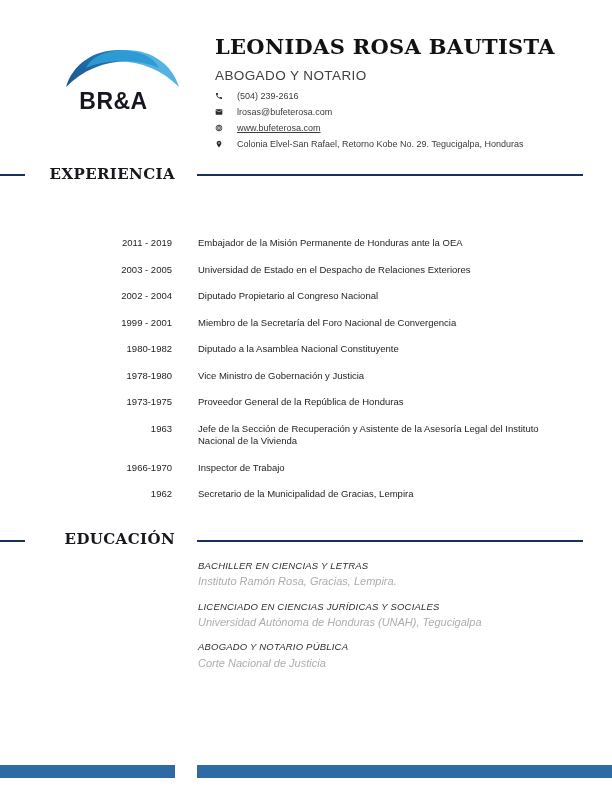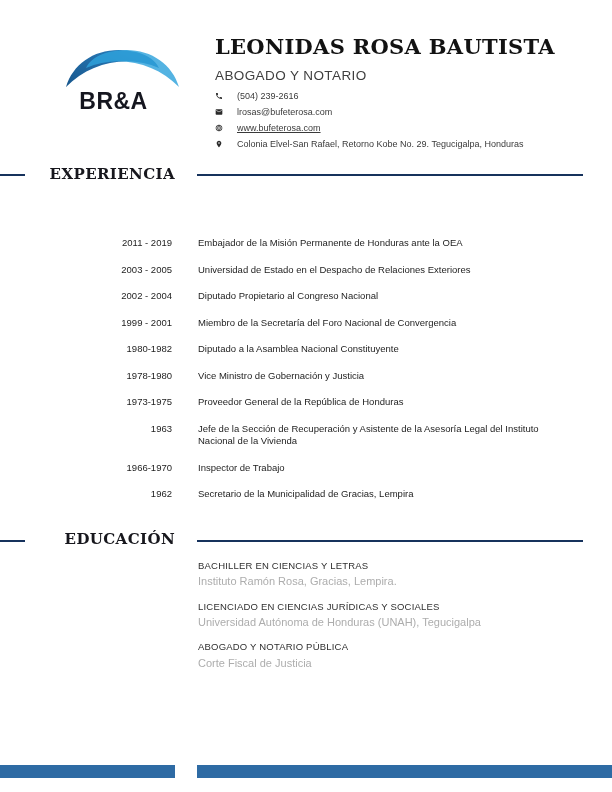--- a/index.html
+++ b/index.html
@@ -62,21 +62,21 @@
   .exp-list{position:absolute;left:0;top:191px;width:583px;margin-top:46px;}
   .exp-row{display:flex;margin-bottom:14px;}
   .exp-dates{
     flex:none;width:172px;text-align:right;
     font-size:9.5px;color:#1d1d1d;line-height:1.32;white-space:nowrap;
   }
   .exp-role{margin-left:26px;width:372px;font-size:9.5px;color:#1d1d1d;line-height:1.32;}
 
   
   .edu-list{position:absolute;left:198px;top:560px;width:385px;}
-  .edu-item{margin-bottom:12px;}
+  .edu-item{margin-bottom:12px;font-style:italic;}
   .edu-degree{font-size:9.5px;color:#2f2f2f;letter-spacing:.2px;line-height:1.3;}
   .edu-school{font-size:11px;color:#adadad;margin-top:2px;line-height:1.3;}
 
   
   .bar{position:absolute;top:765px;height:13px;background:var(--footer-blue);}
   .bar-left{left:0;width:175px;}
   .bar-right{left:197px;width:415px;}
 </style>
 </head>
 <body>
@@ -204,21 +204,21 @@
           <div class="edu-school">Instituto Ramón Rosa, Gracias, Lempira.</div>
         </div>
 
         <div class="edu-item">
           <div class="edu-degree">LICENCIADO EN CIENCIAS JURÍDICAS Y SOCIALES</div>
           <div class="edu-school">Universidad Autónoma de Honduras (UNAH), Tegucigalpa</div>
         </div>
 
         <div class="edu-item">
           <div class="edu-degree">ABOGADO Y NOTARIO PÚBLICA</div>
-          <div class="edu-school">Corte Fiscal de Justicia</div>
+          <div class="edu-school">Corte Nacional de Justicia</div>
         </div>
       </div>
   </section>
 
   <footer>
     <div class="bar bar-left"></div>
     <div class="bar bar-right"></div>
   </footer>
 
 </div>

